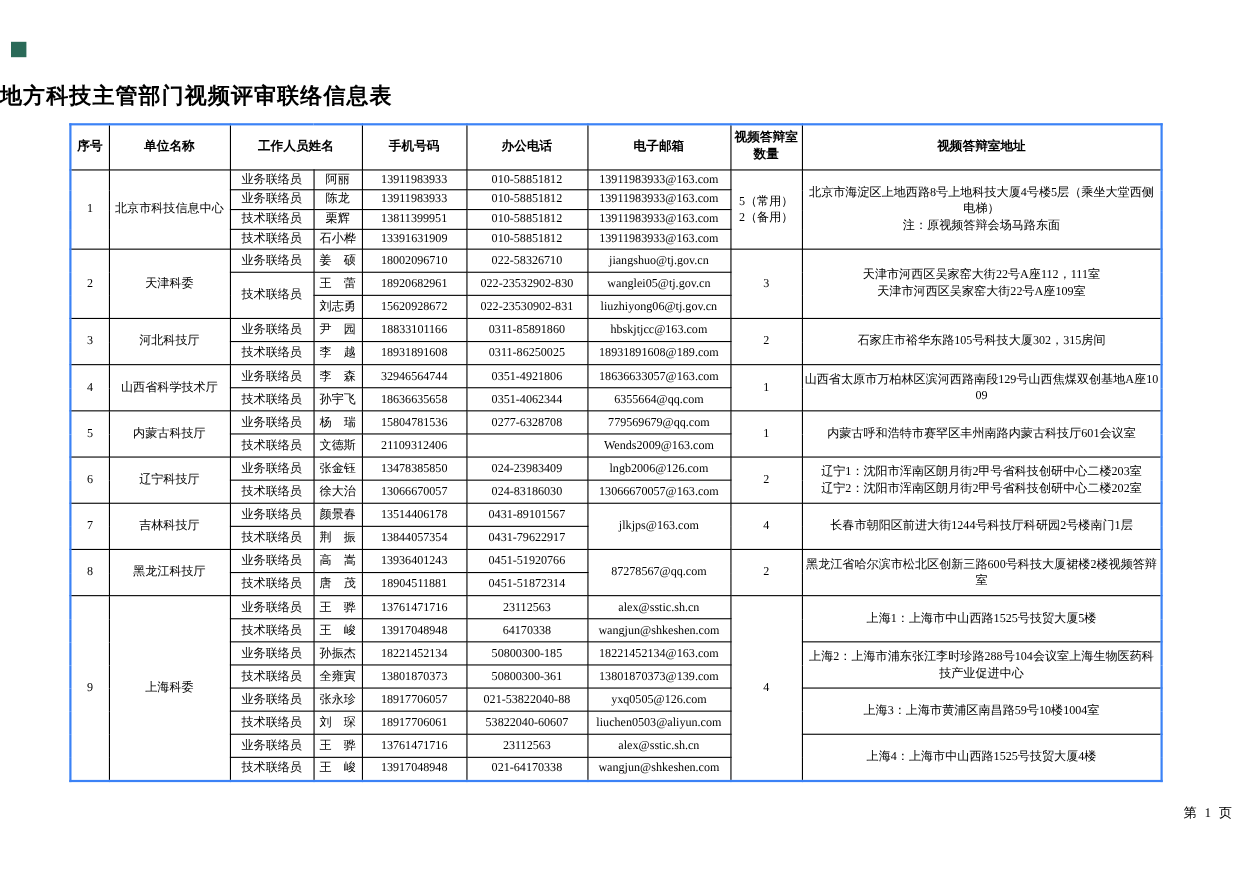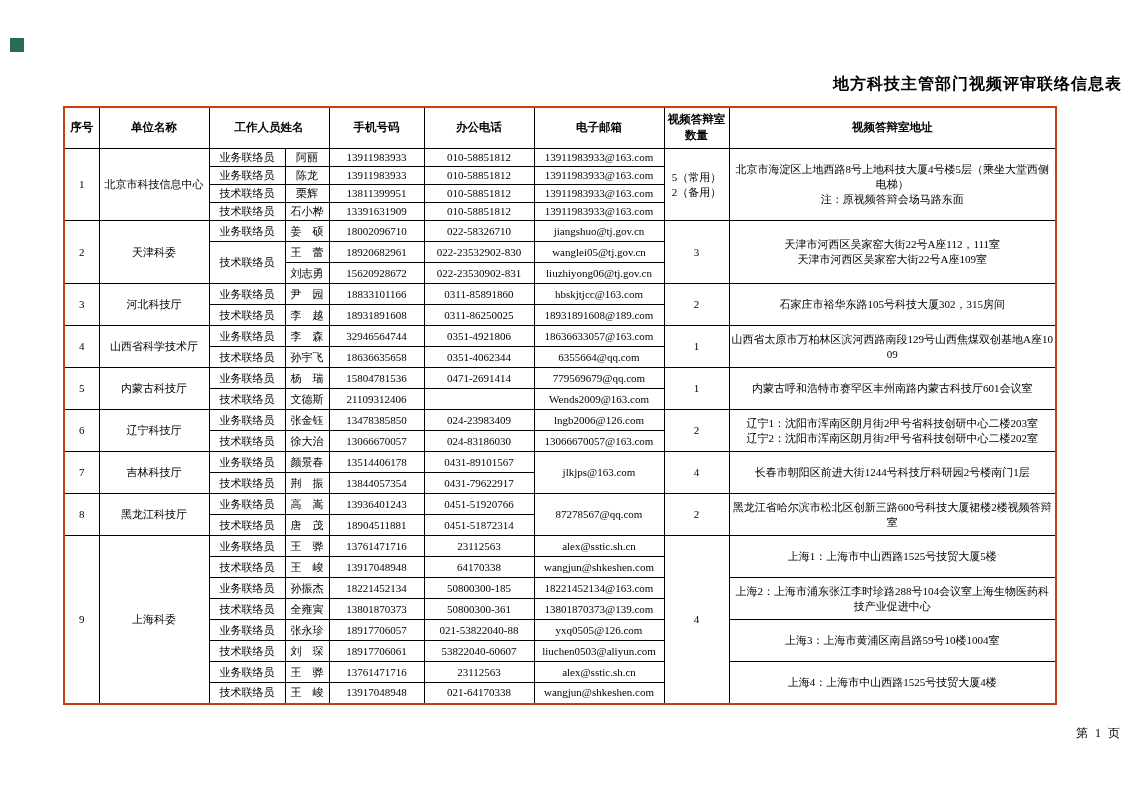--- a/index.html
+++ b/index.html
@@ -9,32 +9,32 @@
     color:#000;
     font-family:"Liberation Serif","DejaVu Serif",serif;
     position:relative;
     overflow:hidden;
   }
   .corner-mark {
     position:absolute; left:10px; top:38px;
     width:14px; height:14px;
   }
   .page-title {
-    text-align:right;
+    text-align:left;
     padding-top:74px;
-    font-size:16px;
+    font-size:20px;
     font-weight:bold;
     letter-spacing:1px;
   }
   .tablewrap { margin:11px 0 0 63px; }
   table.contact {
     border-collapse:collapse;
     table-layout:fixed;
     width:992px;
-    border:2px solid #c2410c;
+    border:2px solid #3b82f6;
     padding-left:16px;
   }
   table.contact th, table.contact td {
     border:1px solid #000;
     font-size:11px;
     line-height:1.35;
     text-align:center;
     vertical-align:middle;
     padding:1px 2px;
     overflow:hidden;
@@ -190,21 +190,21 @@
       <td>0351-4062344</td>
       <td class="email">6355664@qq.com</td>
     </tr>
 
     <tr class="r">
       <td rowspan="2">5</td>
       <td rowspan="2">内蒙古科技厅</td>
       <td>业务联络员</td>
       <td>杨　瑞</td>
       <td>15804781536</td>
-      <td>0471-2691414</td>
+      <td>0277-6328708</td>
       <td class="email">779569679@qq.com</td>
       <td rowspan="2">1</td>
       <td rowspan="2" class="addr">内蒙古呼和浩特市赛罕区丰州南路内蒙古科技厅601会议室</td>
     </tr>
     <tr class="r">
       <td>技术联络员</td>
       <td>文德斯</td>
       <td>21109312406</td>
       <td></td>
       <td class="email">Wends2009@163.com</td>

